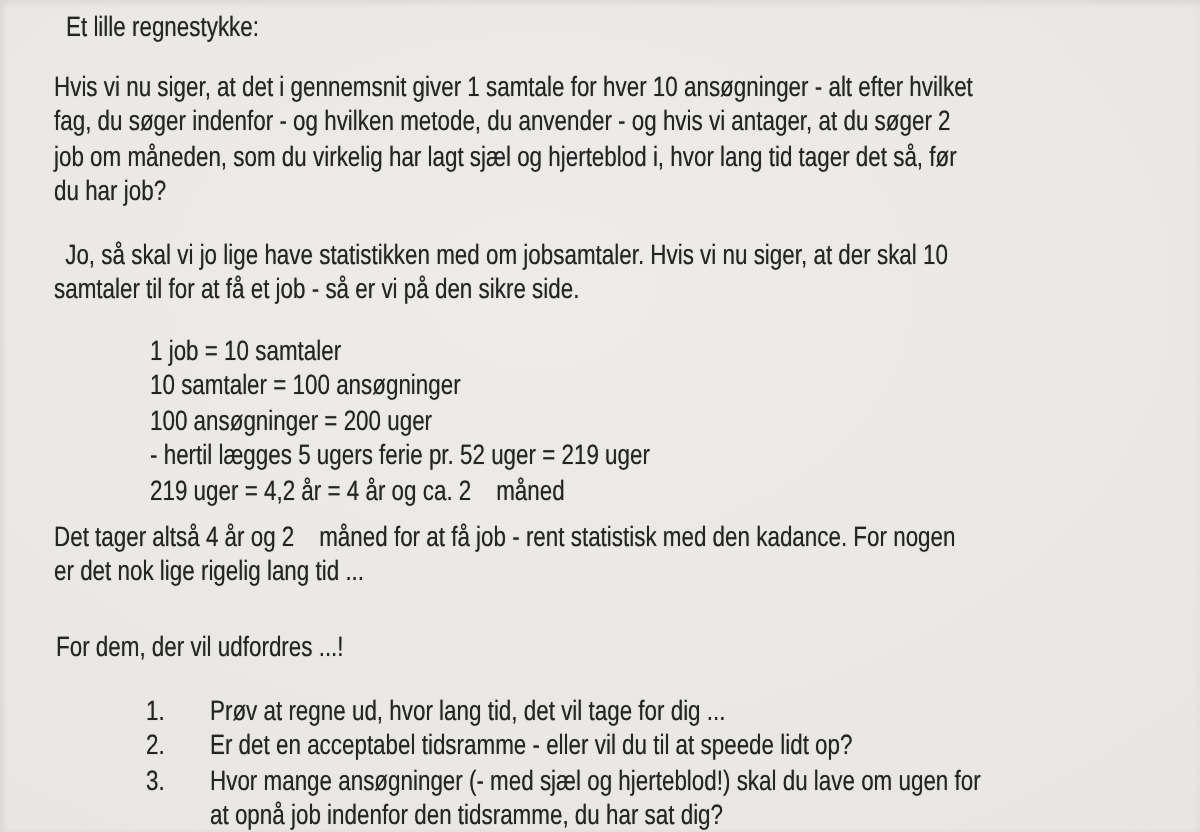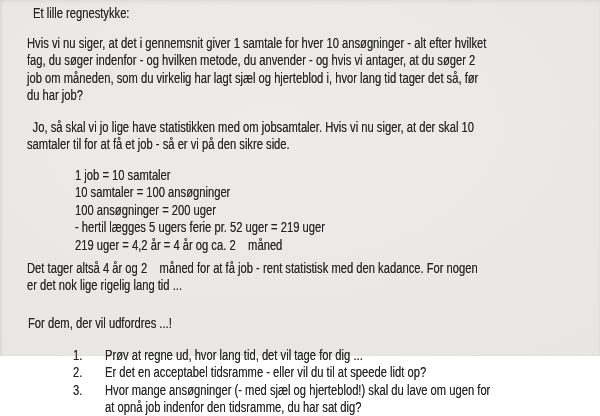--- a/index.html
+++ b/index.html
@@ -6,21 +6,21 @@
     margin: 0;
     padding: 0;
     width: 600px;
     height: 416px;
     overflow: hidden;
   }
   .page {
     position: absolute;
     inset: 0;
     width: 600px;
-    height: 356px;
+    height: 416px;
     background: radial-gradient(130% 130% at 45% 35%, #edece9 0%, #e8e7e3 55%, #e1e0dc 100%);
     box-shadow: inset 0 2px 4px rgba(0,0,0,0.05), inset 2px 0 3px rgba(0,0,0,0.04);
   }
   .txt {
     font-family: "Liberation Sans", "DejaVu Sans", sans-serif;
     font-size: 14px;
     line-height: 17.4px;
     color: #242424;
     white-space: pre;
     transform: scaleX(0.8);

